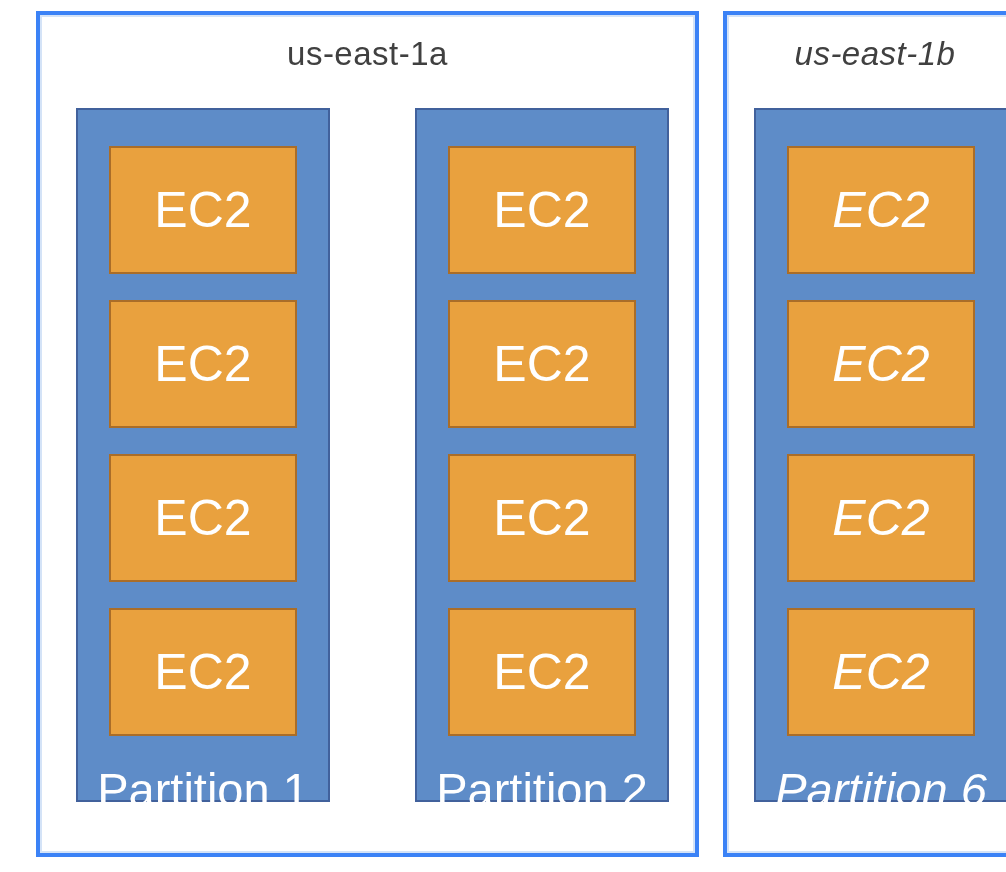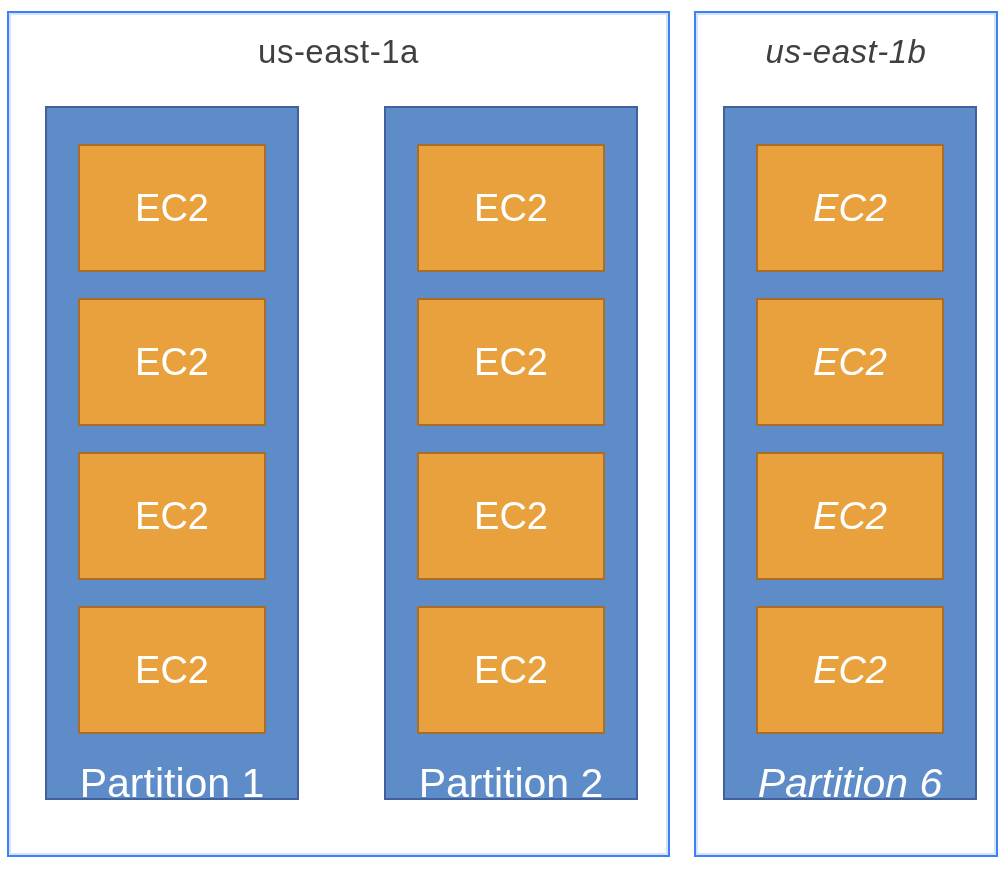--- a/index.html
+++ b/index.html
@@ -13,23 +13,24 @@
     width: 1006px;
     height: 872px;
     background: #ffffff;
     overflow: hidden;
   }
   .az-box {
     position: absolute;
     top: 11px;
     height: 846px;
     background: #ffffff;
-    border: 2px solid #3b82f6;
+    border: 4px solid #3b82f6;
     box-shadow: inset 0 0 0 2px #D4E3F7;
     box-sizing: border-box;
+    margin-left: 29px;
   }
   .az-box.az-1 { left: 7px;   width: 663px; }
   .az-box.az-2 { left: 694px; width: 304px; font-style: italic; }
   .az-title {
     position: absolute;
     top: 20px;
     left: 0;
     width: 100%;
     text-align: center;
     font-size: 33px;
@@ -59,29 +60,29 @@
     border: 2px solid #AA6D28;
     box-sizing: border-box;
     flex: 0 0 auto;
     margin-bottom: 26px;
     display: flex;
     align-items: center;
     justify-content: center;
   }
   .ec2-label {
     color: #FFFFFF;
-    font-size: 38px;
+    font-size: 50px;
   }
   .partition-label {
     flex: 1;
     display: flex;
     align-items: center;
     justify-content: center;
     color: #FFFFFF;
-    font-size: 41px;
+    font-size: 47px;
     margin-bottom: 2px;
     white-space: nowrap;
   }
 </style>
 </head>
 <body>
 
 <div class="canvas">
 
   <div class="az-box az-1">

